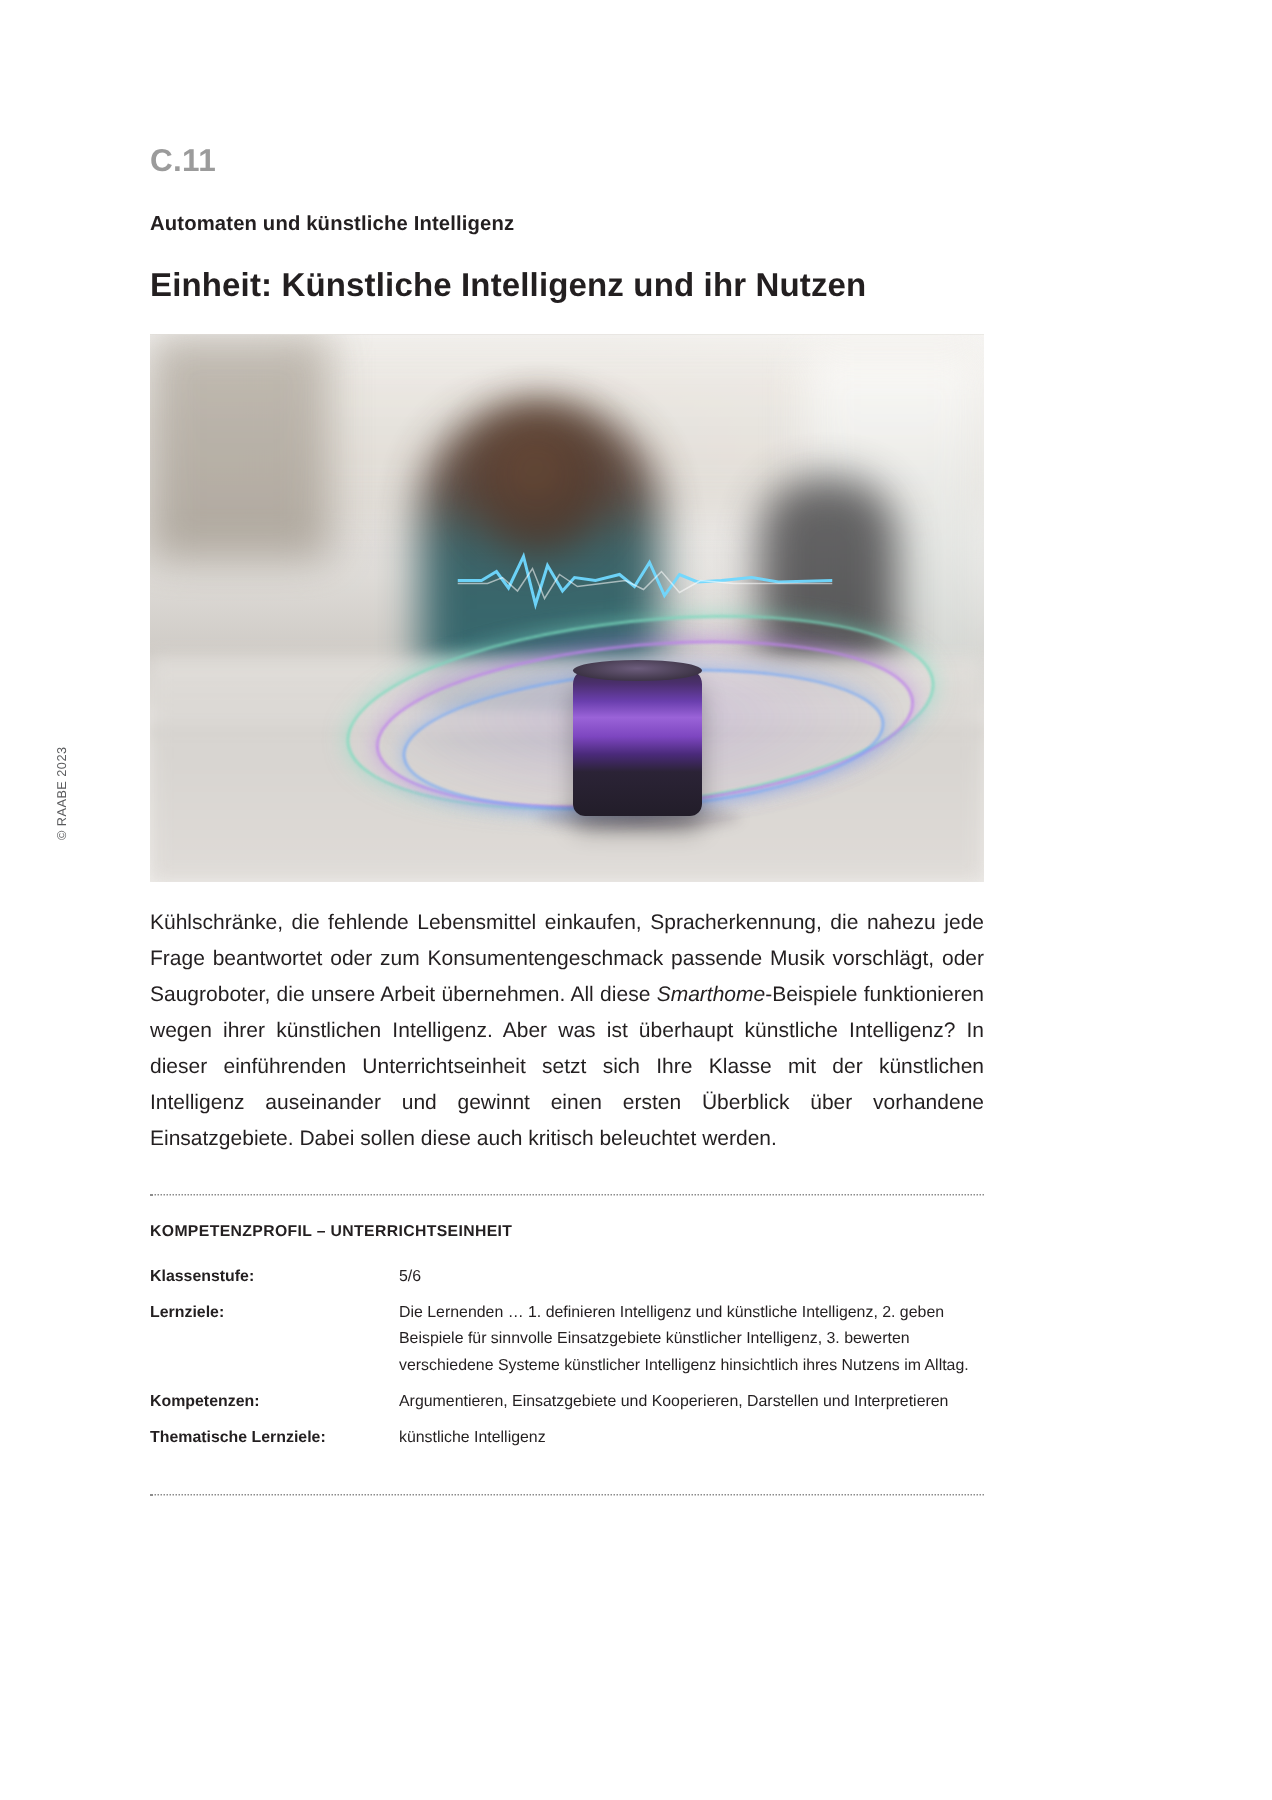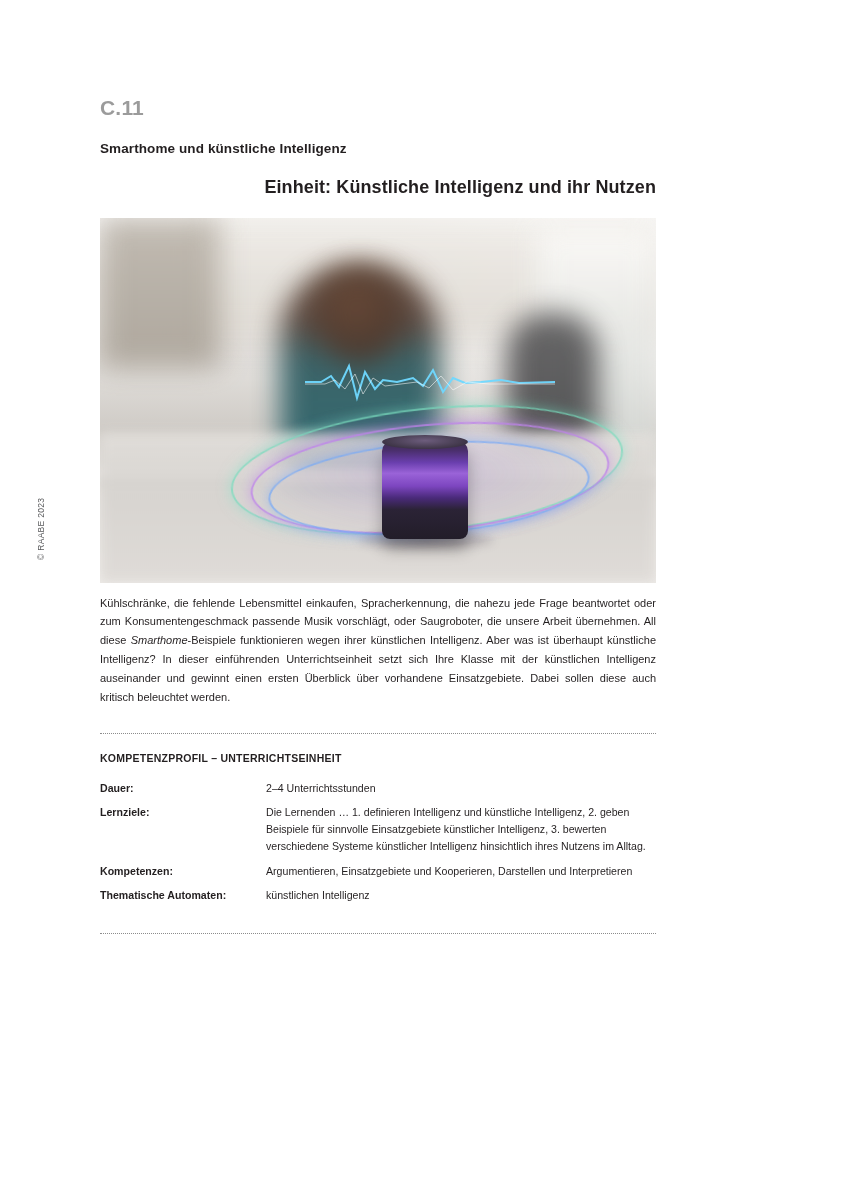--- a/index.html
+++ b/index.html
@@ -55,26 +55,25 @@
   .series-title {
     margin-top: 21px;
     font-size: 13.5px;
     font-weight: bold;
     color: #231f20;
     letter-spacing: 0.1px;
   }
 
   .unit-title {
     margin-top: 20px;
-    font-size: 18px;
+    font-size: 22px;
     font-weight: bold;
     color: #231f20;
     letter-spacing: 0.1px;
     line-height: 1.25;
-    text-align: right;
   }
 
   .authors {
     margin-top: 40px;
     font-size: 10.5px;
     color: #231f20;
   }
 
   
   .figure {
@@ -210,21 +209,21 @@
     background: radial-gradient(ellipse at 50% 50%, rgba(140,90,220,0.18), rgba(140,90,220,0) 65%);
     filter: blur(6px);
   }
   .waveform {
     position: absolute;
     left: 205px; top: 138px; width: 250px; height: 50px;
   }
 
   
   .intro {
-    font-size: 11px;
+    font-size: 14px;
     line-height: 1.72;
     text-align: justify;
     color: #231f20;
   }
   .intro i { font-style: italic; }
 
   .divider {
     margin-top: 26px;
     border-top: 1px dotted #8c8c8c;
     height: 0;
@@ -262,21 +261,21 @@
 <body>
 
 <div class="page">
 
   <div class="side-copyright">© RAABE 2023</div>
 
   <div class="content">
 
     <div class="chapter-code">C.11</div>
 
-    <div class="series-title">Smarthome und künstliche Intelligenz</div>
+    <div class="series-title">Automaten und künstliche Intelligenz</div>
 
     <h1 class="unit-title">Einheit: Künstliche Intelligenz und ihr Nutzen</h1>
 
 
     <div class="figure">
       <div class="photo">
         <div class="blur-shape bg-wall"></div>
         <div class="blur-shape bg-cabinet-left"></div>
         <div class="blur-shape bg-window"></div>
         <div class="blur-shape bg-person2"></div>
@@ -305,34 +304,34 @@
 
     <p class="intro"><span>Kühlschränke, die fehlende Lebensmittel einkaufen, Spracherkennung, die nahezu jede Frage beantwortet oder zum Konsumentengeschmack passende Musik vorschlägt, oder Saugroboter, die unsere Arbeit übernehmen. All diese </span><i>Smarthome</i><span>-Beispiele funktionieren wegen ihrer künstlichen Intelligenz. Aber was ist überhaupt künstliche Intelligenz? In dieser einführenden Unterrichtseinheit setzt sich Ihre Klasse mit der künstlichen Intelligenz auseinander und gewinnt einen ersten Überblick über vorhandene Einsatzgebiete. Dabei sollen diese auch kritisch beleuchtet werden.</span></p>
 
     <div class="divider"></div>
 
     <div class="profile-heading">KOMPETENZPROFIL – UNTERRICHTSEINHEIT</div>
 
     <table class="profile">
       <tbody>
         <tr>
-          <td class="key">Dauer:</td>
-          <td class="val">2–4 Unterrichtsstunden</td>
+          <td class="key">Klassenstufe:</td>
+          <td class="val">5/6</td>
         </tr>
         <tr>
           <td class="key">Lernziele:</td>
           <td class="val">Die Lernenden … 1. definieren Intelligenz und künstliche Intelligenz, 2. geben Beispiele für sinnvolle Einsatzgebiete künstlicher Intelligenz, 3. bewerten verschiedene Systeme künstlicher Intelligenz hinsichtlich ihres Nutzens im Alltag.</td>
         </tr>
         <tr>
           <td class="key">Kompetenzen:</td>
           <td class="val">Argumentieren, Einsatzgebiete und Kooperieren, Darstellen und Interpretieren</td>
         </tr>
         <tr>
-          <td class="key">Thematische Automaten:</td>
-          <td class="val">künstlichen Intelligenz</td>
+          <td class="key">Thematische Lernziele:</td>
+          <td class="val">künstliche Intelligenz</td>
         </tr>
       </tbody>
     </table>
 
     <div class="divider bottom"></div>
 
   </div>
 </div>
 
 </body></html>

